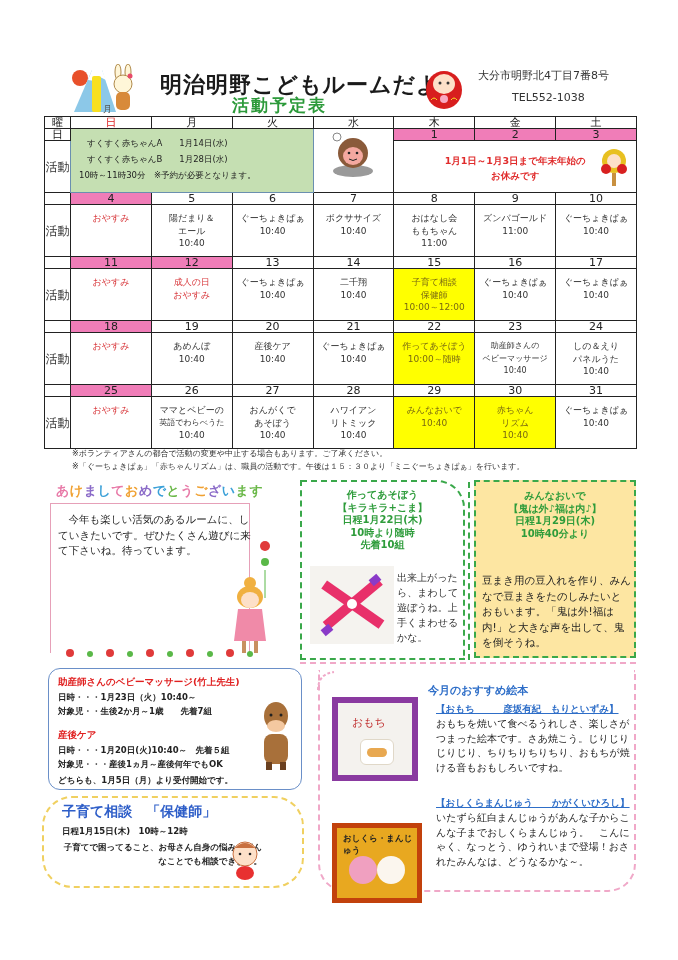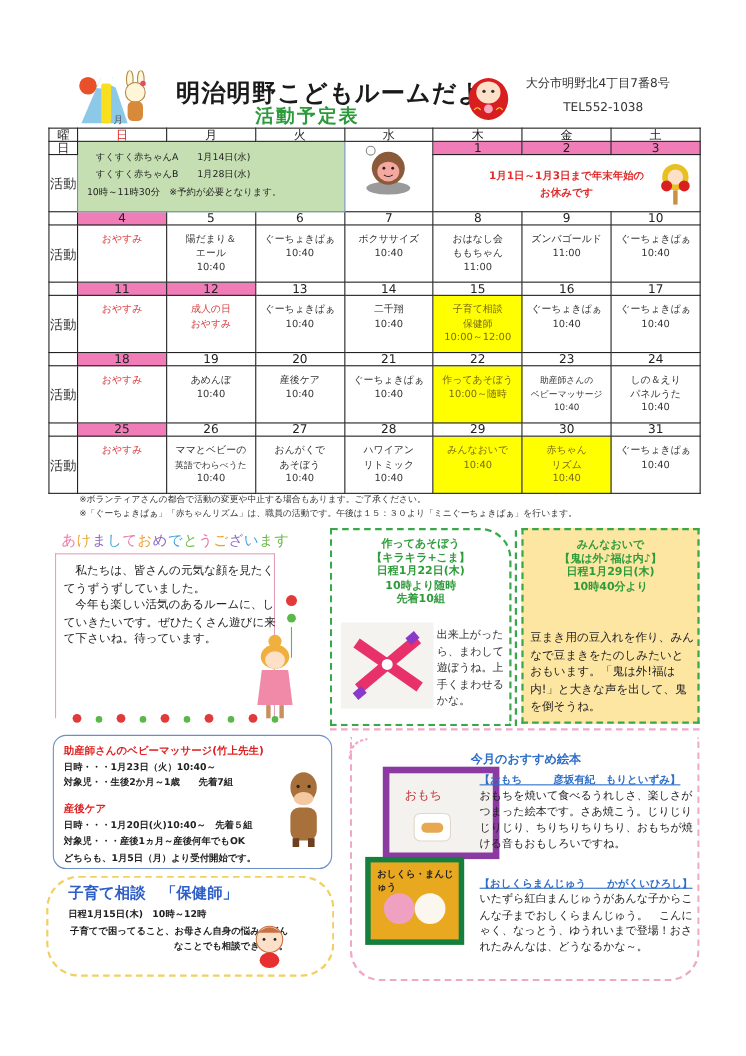--- a/index.html
+++ b/index.html
@@ -27,21 +27,21 @@
   .actrow td.label { font-size: 12px; line-height: 14px; vertical-align: middle; padding-top: 0; }
   .actrow td.red { color: #d8373b; }
   .actrow td.yellow { background: #ffff00; }
   .actrow td.yellow .t1 { color: #7a6a12; }
   .first td.holiday { color: #e02c2c; font-weight: bold; font-size: 9.5px; line-height: 15px; padding-top: 12px; }
   .monkey { display:inline-block; width: 44px; height: 46px; margin-top: 2px; }
 
   .note { left: 72px; font-size: 8px; color: #333; }
 
   
-  .greet-title { left: 56px; top: 482px; font-size: 13px; font-weight: normal; letter-spacing: 0.5px; }
+  .greet-title { left: 56px; top: 482px; font-size: 13px; font-weight: bold; letter-spacing: 0.5px; }
   .greet-box { left: 50px; top: 503px; width: 200px; height: 150px; border: 1.5px solid #e6a0b8; border-bottom: none; }
   .greet-text { left: 58px; top: 512px; width: 200px; font-size: 10.5px; line-height: 15.5px; color: #222; }
   .girl { left: 226px; top: 575px; width: 48px; height: 80px; }
   .flowers { left: 50px; top: 648px; width: 210px; height: 10px; }
 
   
   .craft-box { left: 300px; top: 480px; width: 165px; height: 180px; border: 2px dashed #3aa84a; border-radius: 0 28px 0 0; }
   .craft-head { left: 300px; top: 489px; width: 165px; text-align: center; font-size: 10px; font-weight: bold; color: #2e9c3b; line-height: 12.5px; }
   .craft-img { left: 310px; top: 566px; width: 84px; height: 78px; background: #f5f3ef; }
   .craft-text { left: 397px; top: 570px; font-size: 10px; line-height: 15px; width: 64px; color: #333; }
@@ -61,23 +61,23 @@
 
   
   .consult-box { left: 42px; top: 796px; width: 262px; height: 92px; border: 2px dashed #f0d060; border-radius: 30px; }
   .consult-title { left: 62px; top: 803px; font-size: 14px; font-weight: bold; color: #2e5ec8; }
   .c-line { left: 62px; font-size: 8.5px; font-weight: bold; color: #222; text-align: right; }
   .baby { left: 225px; top: 838px; width: 40px; height: 44px; }
 
   
   .book-box { left: 318px; top: 670px; width: 318px; height: 222px; border: 2px dashed #f0a8c8; border-radius: 0 0 28px 28px; border-top: none; }
   .book-title { left: 428px; top: 683px; font-size: 11px; font-weight: bold; color: #2e6ec8; }
-  .book1-img { left: 348px; top: 697px; width: 106px; height: 84px; background: #8a3aa0; padding: 6px; }
+  .book1-img { left: 332px; top: 697px; width: 86px; height: 84px; background: #8a3aa0; padding: 6px; }
   .book1-inner { width: 100%; height: 100%; background: #f4f2ee; position: relative; }
-  .book2-img { left: 332px; top: 779px; width: 90px; height: 80px; background: #15803d; padding: 5px; }
+  .book2-img { left: 332px; top: 823px; width: 90px; height: 80px; background: #c2410c; padding: 5px; }
   .book2-inner { width: 100%; height: 100%; background: #e8a820; position: relative; }
   .b-head { font-size: 9.5px; font-weight: bold; color: #2e6ec8; text-decoration: underline; }
   .b-text { font-size: 10px; line-height: 14.5px; color: #222; width: 196px; }
 </style>
 </head>
 <body>
 
 <svg class="abs icon-fuji" viewBox="0 0 48 52">
   <circle cx="10" cy="16" r="8" fill="#e8502a"></circle>
   <polygon points="4,50 22,8 32,8 46,50" fill="#8cc8e8"></polygon>
@@ -340,21 +340,20 @@
   </tr>
 </tbody>
   </table>
 
 <div class="abs note" style="top:448px">※ボランティアさんの都合で活動の変更や中止する場合もあります。ご了承ください。</div>
 <div class="abs note" style="top:461px">※「ぐーちょきぱぁ」「赤ちゃんリズム」は、職員の活動です。午後は１５：３０より「ミニぐーちょきぱぁ」を行います。</div>
 
 <div class="abs greet-title" id="greet-title"><span style="color: rgb(232, 122, 168);">あ</span><span style="color: rgb(240, 160, 48);">け</span><span style="color: rgb(138, 106, 200);">ま</span><span style="color: rgb(58, 160, 216);">し</span><span style="color: rgb(232, 122, 168);">て</span><span style="color: rgb(240, 160, 48);">お</span><span style="color: rgb(138, 106, 200);">め</span><span style="color: rgb(58, 160, 216);">で</span><span style="color: rgb(106, 184, 72);">と</span><span style="color: rgb(232, 122, 168);">う</span><span style="color: rgb(240, 160, 48);">ご</span><span style="color: rgb(138, 106, 200);">ざ</span><span style="color: rgb(58, 160, 216);">い</span><span style="color: rgb(106, 184, 72);">ま</span><span style="color: rgb(106, 184, 72);">す</span></div>
 <div class="abs greet-box"></div>
 <div class="abs greet-text">
-  <div>　私たちは、皆さんの元気な顔を見たくてうずうずしていました。</div>
   <div>　今年も楽しい活気のあるルームに、していきたいです。ぜひたくさん遊びに来て下さいね。待っています。</div>
 </div>
 <svg class="abs girl" viewBox="0 0 48 80">
   <circle cx="24" cy="8" r="6" fill="#f0b040"></circle>
   <ellipse cx="24" cy="22" rx="13" ry="11" fill="#f0b040"></ellipse>
   <ellipse cx="24" cy="25" rx="9" ry="8" fill="#fde0c8"></ellipse>
   <polygon points="12,34 36,34 40,66 8,66" fill="#f08aa8"></polygon>
   <rect x="16" y="66" width="4" height="12" fill="#c89060"></rect>
     <rect x="28" y="66" width="4" height="12" fill="#c89060"></rect>
 </svg>

